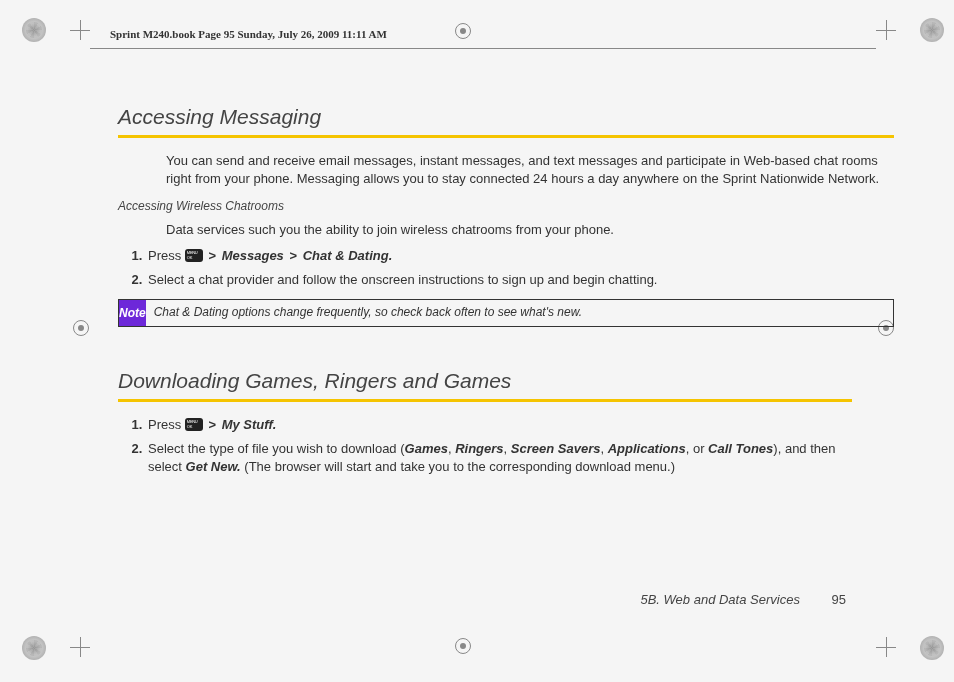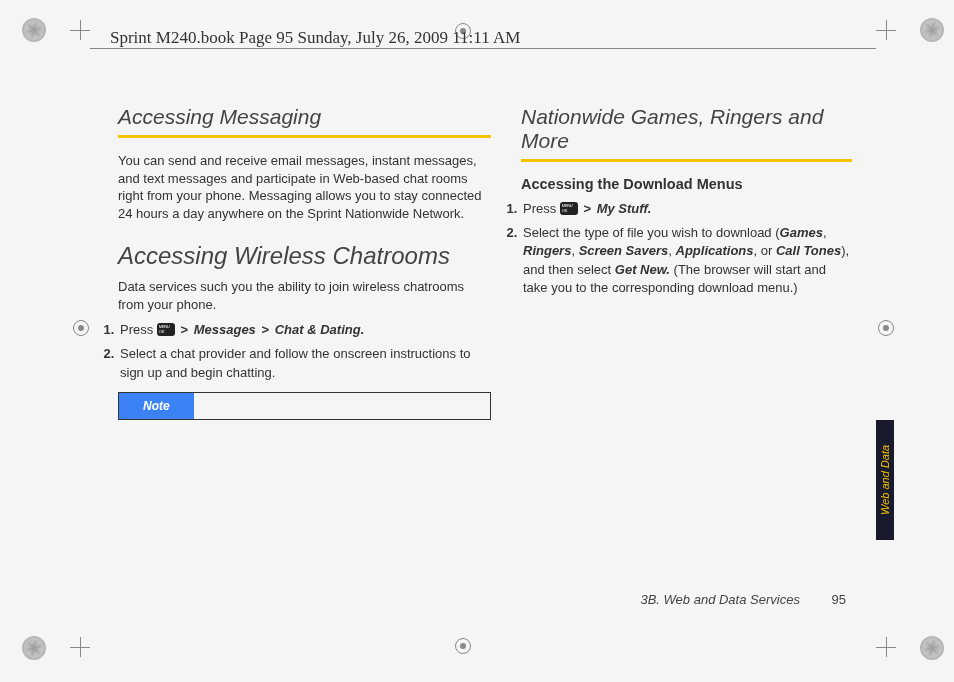--- a/index.html
+++ b/index.html
@@ -50,68 +50,71 @@
     .target::after { content:''; position:absolute; width:6px; height:6px; background:#888; border-radius:50%; top:5px; left:5px; }
     .tg-t { top: 23px; left: 455px; }
     .tg-b { bottom: 28px; left: 455px; }
     .tg-l { top: 320px; left: 73px; }
     .tg-r { top: 320px; right: 60px; }
     .hline-top { position:absolute; top:48px; left:90px; right:78px; height:1px; background:#888; }
     .header-text {
       position: absolute;
       top: 28px;
       left: 110px;
-      font-size: 17px;
+      font-size: 11px;
       color: #333;
       font-family: 'Times New Roman', serif;
+      font-weight: bold;
     }
     .page-content {
       position: absolute;
       top: 105px;
       left: 118px;
       right: 60px;
       bottom: 70px;
       display: flex;
-      gap: 30px;
+      gap: 42px;
+      flex-direction: column;
     }
     .col { flex: 1; }
     .col-right-wrap { flex: 1; display:flex; }
     .col-right { flex: 1; }
     h1 {
       font-style: italic;
       font-weight: normal;
       font-size: 21px;
       color: #444;
       padding-bottom: 6px;
       border-bottom: 3px solid #f5c400;
       margin-bottom: 14px;
     }
     h2.sub {
       font-style: italic;
       font-weight: normal;
-      font-size: 24px;
+      font-size: 12px;
       color: #444;
-      margin-top: 20px;
+      margin-top: 12px;
       margin-bottom: 8px;
     }
     h3.sub2 {
       font-weight: bold;
       font-size: 14.5px;
       color: #333;
       margin-top: 12px;
       margin-bottom: 8px;
       font-family: Arial, sans-serif;
     }
     p.body {
       font-size: 13px;
       color: #333;
       line-height: 1.35;
       margin-bottom: 8px;
-    }
-    ol { margin-top: 6px; }
+      margin-left: 48px;
+    }
+    ol { margin-left: 28px; margin-top: 6px; }
     ol li {
       font-size: 13px;
       color: #333;
       line-height: 1.4;
       margin-bottom: 6px;
       padding-left: 2px;
     }
     ol li::marker { font-weight: bold; color: #333; }
     .menu-key {
       display: inline-block;
@@ -135,25 +138,25 @@
     }
     .gt { font-weight: bold; margin: 0 2px; }
     .bold-ital { font-weight: bold; font-style: italic; }
     .note-box {
       display: flex;
       border: 1px solid #333;
       margin-top: 10px;
       font-size: 12px;
     }
     .note-label {
-      background: #3b82f6;
+      background: #6d28d9;
       color: #fff;
       font-style: italic;
       font-weight: bold;
-      padding: 6px 24px;
+      padding: 6px 0;
       display: flex;
       align-items: flex-start;
     }
     .note-text {
       padding: 5px 8px;
       font-style: italic;
       color: #333;
       line-height: 1.3;
       flex: 1;
     }
@@ -213,39 +216,39 @@
         <span class="menu-key"></span>
         <span class="gt">&gt;</span>
         <span class="bold-ital">Messages</span>
         <span class="gt">&gt;</span>
         <span class="bold-ital">Chat &amp; Dating.</span>
       </li>
       <li>Select a chat provider and follow the onscreen instructions to sign up and begin chatting.</li>
     </ol>
     <div class="note-box">
       <div class="note-label">Note</div>
+      <div class="note-text">Chat &amp; Dating options change frequently, so check back often to see what's new.</div>
     </div>
   </div>
 
   <div class="col-right-wrap">
     <div class="col-right">
-      <h1>Nationwide Games, Ringers and More</h1>
-      <h3 class="sub2">Accessing the Download Menus</h3>
+      <h1>Downloading Games, Ringers and Games</h1>
       <ol>
         <li>
           <span>Press </span>
           <span class="menu-key"></span>
           <span class="gt">&gt;</span>
           <span class="bold-ital">My Stuff.</span>
         </li>
         <li>
           <span>Select the type of file you wish to download (</span><span class="bold-ital">Games</span>, <span class="bold-ital">Ringers</span>, <span class="bold-ital">Screen Savers</span>, <span class="bold-ital">Applications</span><span>, or </span><span class="bold-ital">Call Tones</span><span>), and then select </span><span class="bold-ital">Get New.</span><span> (The browser will start and take you to the corresponding download menu.)</span>
         </li>
       </ol>
     </div>
     <div class="side-tab">Web and Data</div>
   </div>
 </div>
 
 <div class="footer">
-  <span>3B. Web and Data Services</span>
+  <span>5B. Web and Data Services</span>
   <span class="pn">95</span>
 </div>
 
 </body></html>

